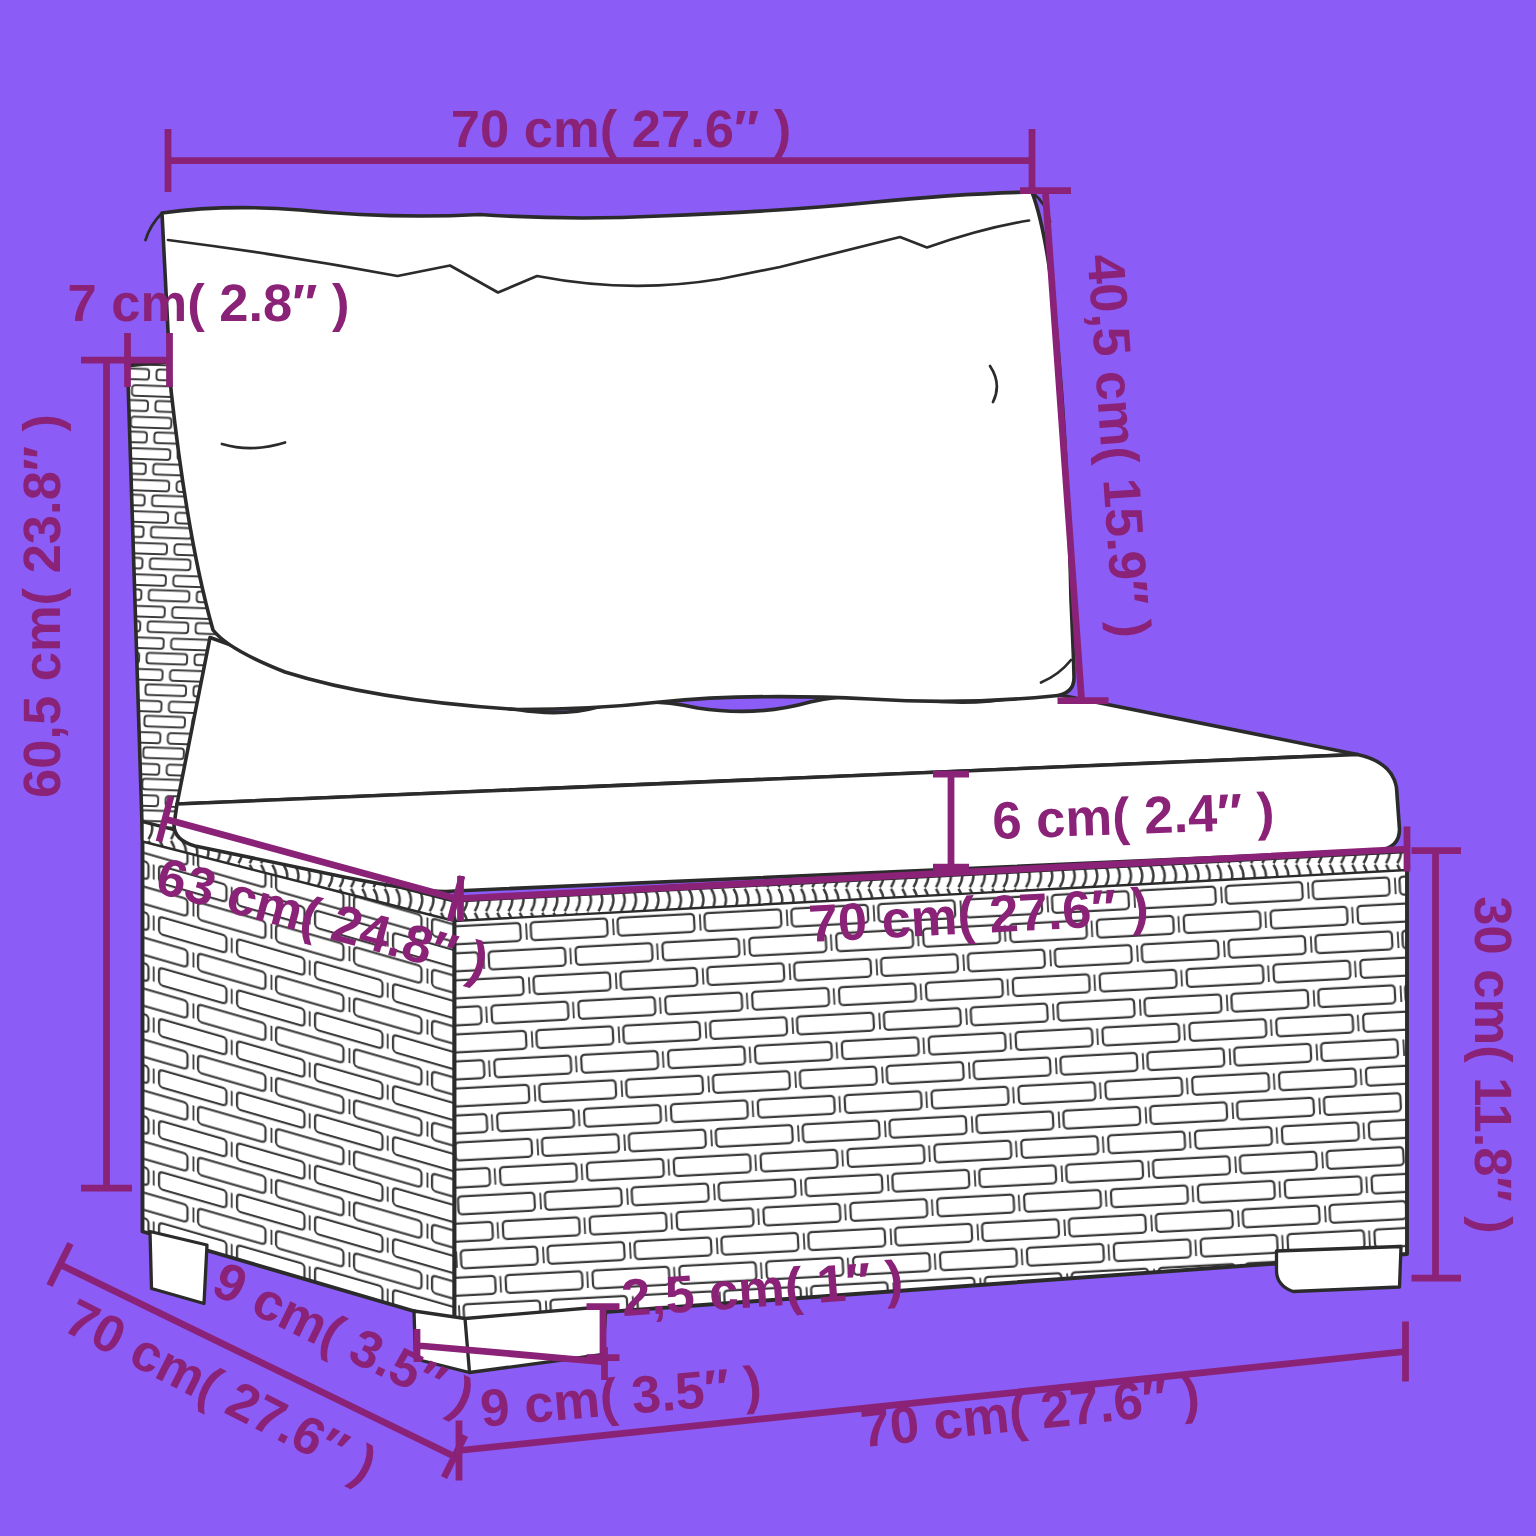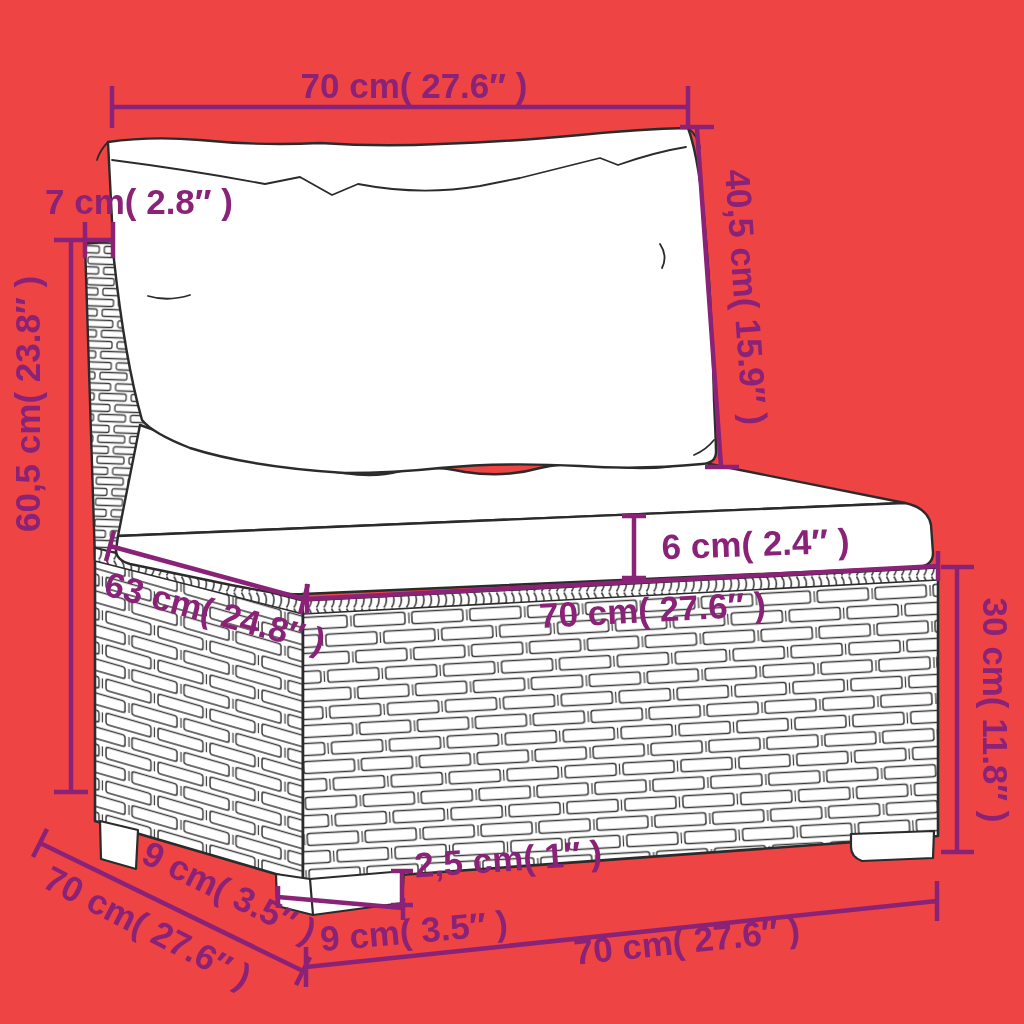--- a/index.html
+++ b/index.html
@@ -1,16 +1,16 @@
 <!DOCTYPE html>
 <html><head>
 <meta charset="utf-8">
 <style>
   html,body{margin:0;padding:0;background:#ffffff;}
-  #stage{width:1024px;height:1024px;position:relative;background:#ef4444;overflow:hidden;text-align:center;}
+  #stage{width:1024px;height:1024px;position:relative;background:#8b5cf6;overflow:hidden;text-align:center;}
   svg{display:block;}
   .dim{font-family:"Liberation Sans","DejaVu Sans",sans-serif;font-weight:bold;font-size:35px;}
   .dimline{fill:none;stroke-linecap:butt;}
 </style>
 </head>
 <body>
 
 <div id="stage">
 <svg width="1024" height="1024" viewBox="0 0 1024 1024" xmlns="http://www.w3.org/2000/svg">
   <defs>

